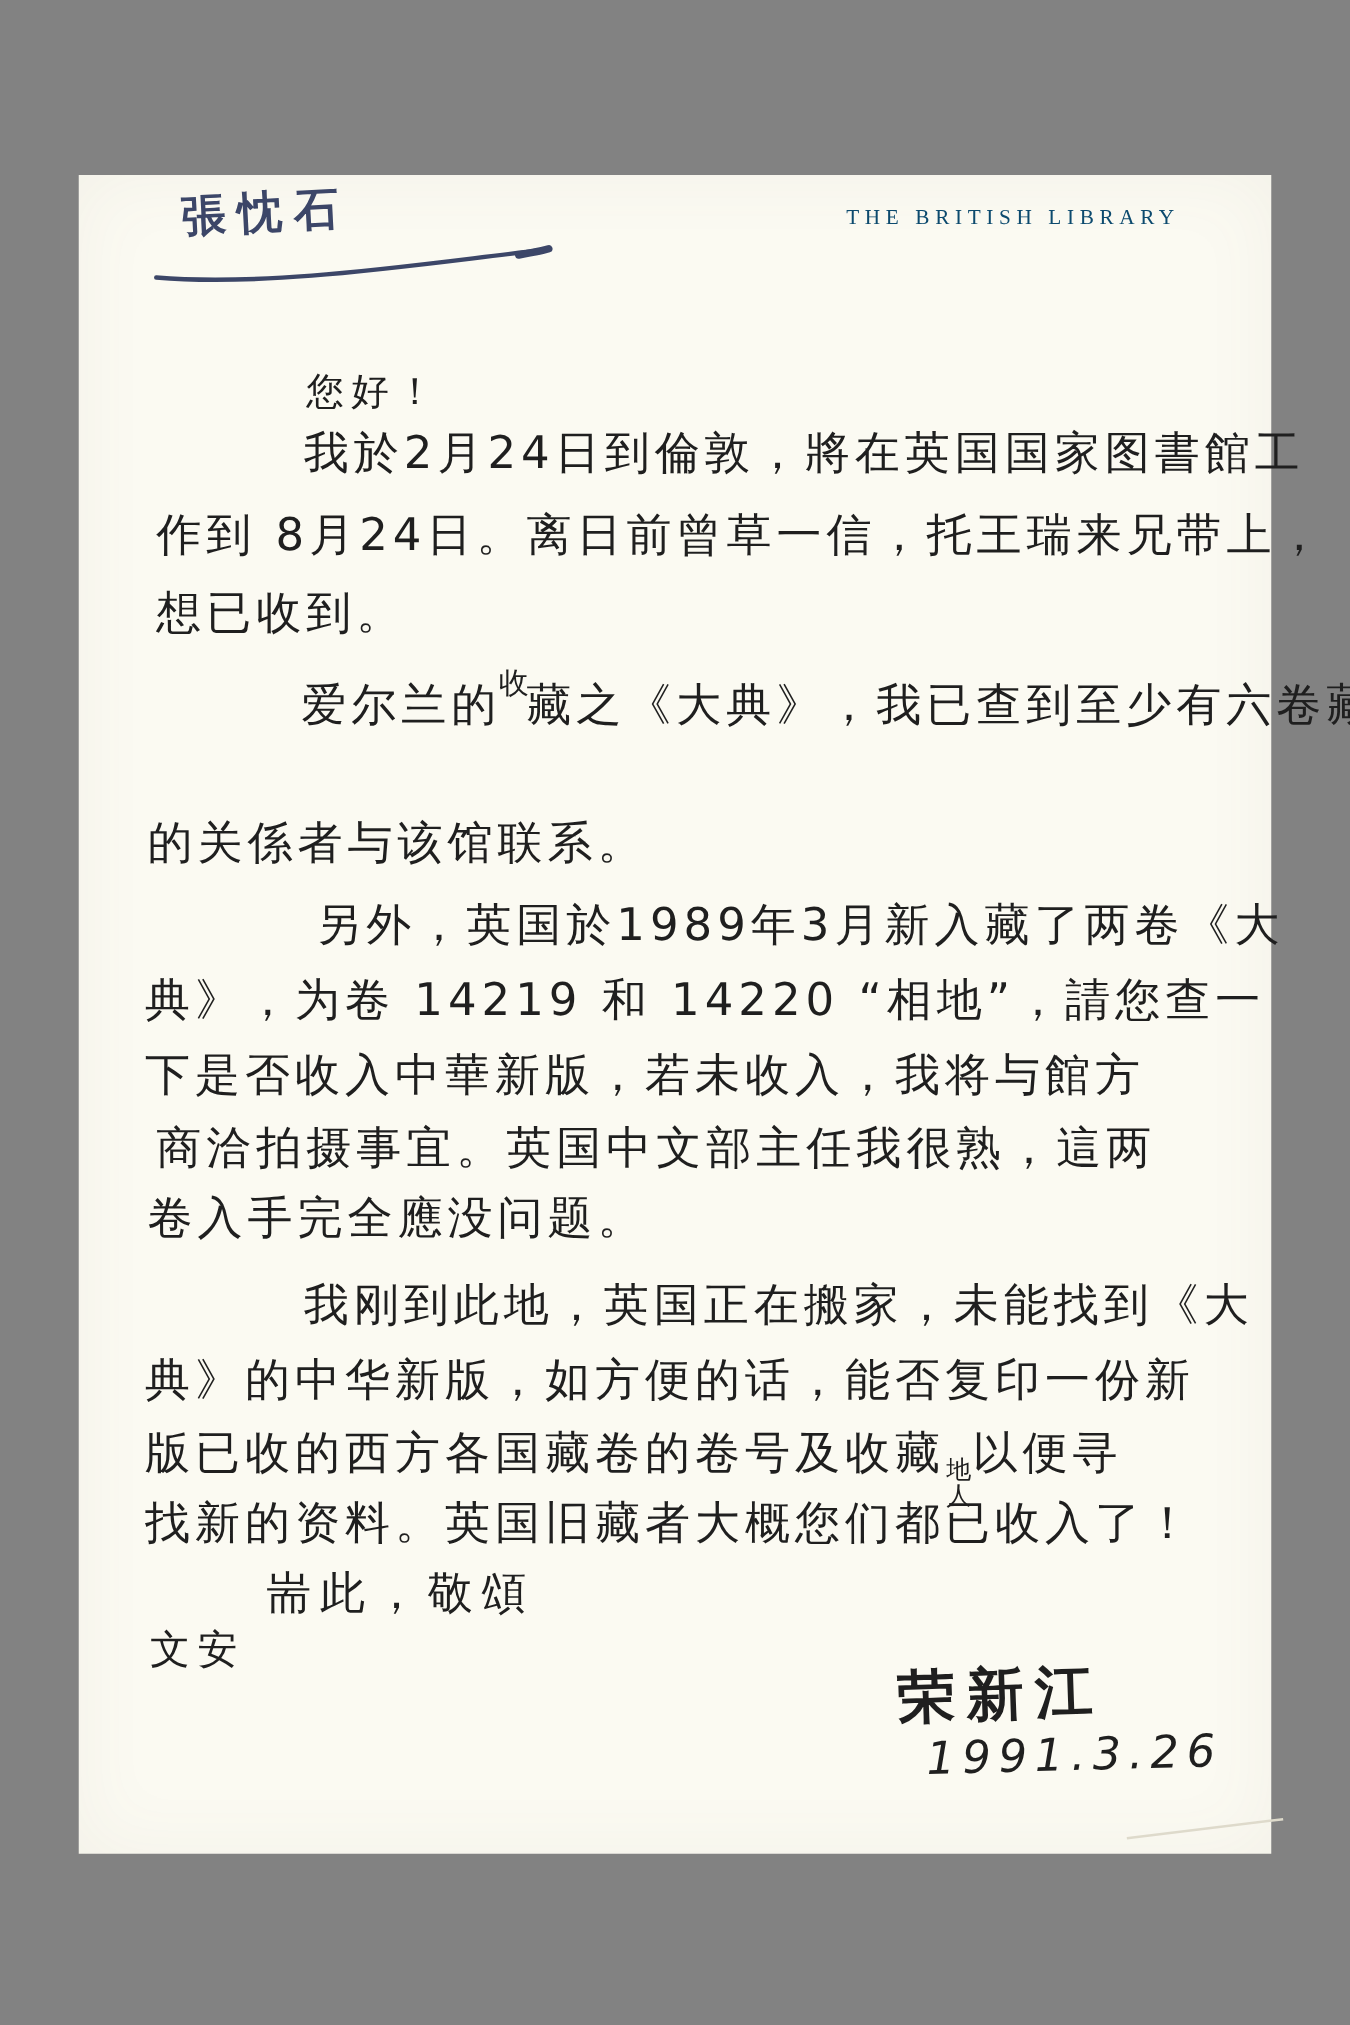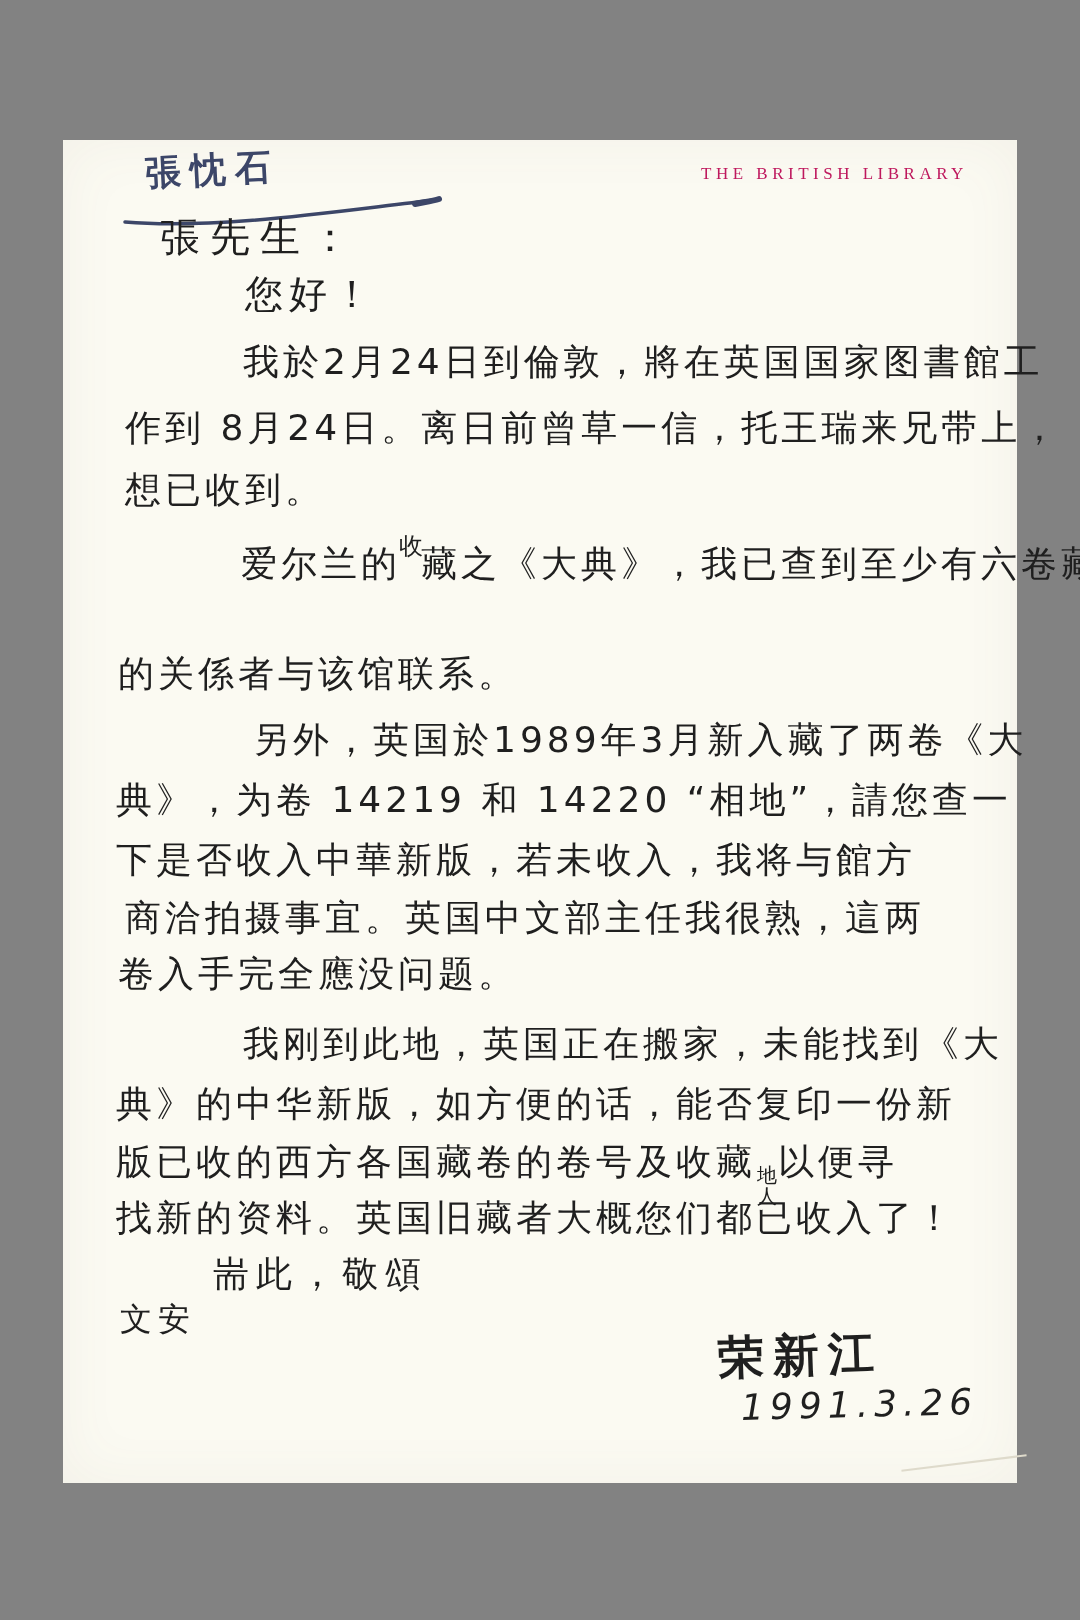--- a/index.html
+++ b/index.html
@@ -20,35 +20,35 @@
   .blue-note{position:absolute;left:82px;top:6px;}
   .blue-note .note-text{
     display:inline-block;
     font-size:36px;letter-spacing:9px;color:#3c4668;
     transform:rotate(-3deg);
     font-weight:bold;
   }
   .note-underline{position:absolute;left:-26px;top:46px;}
   
   .letterhead{
-    position:absolute;left:638px;top:24px;
+    position:absolute;left:614px;top:24px;
     font-family:"Liberation Serif",serif;
-    font-size:17px;letter-spacing:4.5px;color:#be185d;
+    font-size:17px;letter-spacing:4.5px;color:#0c4a6e;
     white-space:nowrap;
   }
   
   .hand{
     position:absolute;
     color:#1f1f1f;
     font-size:36px;letter-spacing:4px;
     white-space:nowrap;
     font-family:"DejaVu Sans",sans-serif;
   }
   .salutation{left:97px;top:70px;font-size:40px;letter-spacing:10px;}
-  .greeting{left:182px;top:129px;font-size:38px;letter-spacing:6px;}
+  .greeting{left:182px;top:153px;font-size:30px;letter-spacing:6px;}
   .l0{left:180px;top:198px;}
   .l1{left:62px;top:264px;}
   .l2{left:62px;top:326px;}
   .l3{left:178px;top:390px;}
   .l4{left:55px;top:450px;letter-spacing:2px;}
   .l5{left:55px;top:510px;}
   .l6{left:190px;top:576px;}
   .l7{left:53px;top:636px;}
   .l8{left:53px;top:696px;}
   .l9{left:62px;top:754px;}
@@ -86,21 +86,20 @@
     <div class="blue-note">
       <span class="note-text">張忱石</span>
       <svg class="note-underline" width="336" height="40" viewBox="0 0 336 40">
         <path d="M6,30 C100,38 225,18 316,8" stroke="#3c4668" stroke-width="3.5" fill="none" stroke-linecap="round"></path>
         <path d="M296,12 C306,10 314,9 320,7" stroke="#3c4668" stroke-width="6" fill="none" stroke-linecap="round"></path>
       </svg>
     </div>
 
     <div class="letterhead">THE BRITISH LIBRARY</div>
 
-    <div class="hand salutation">張先生：</div>
     <div class="hand greeting">您好！</div>
 
     <div class="hand l0">我於2月24日到倫敦，將在英国国家图書館工</div>
     <div class="hand l1">作到 8月24日。离日前曾草一信，托王瑞来兄带上，</div>
     <div class="hand l2">想已收到。</div>
 
     <div class="hand l3">
       <span>爱尔兰的</span><span class="sup">收</span><span>藏之《大典》，我已查到至少有六卷藏</span>
     </div>
 

